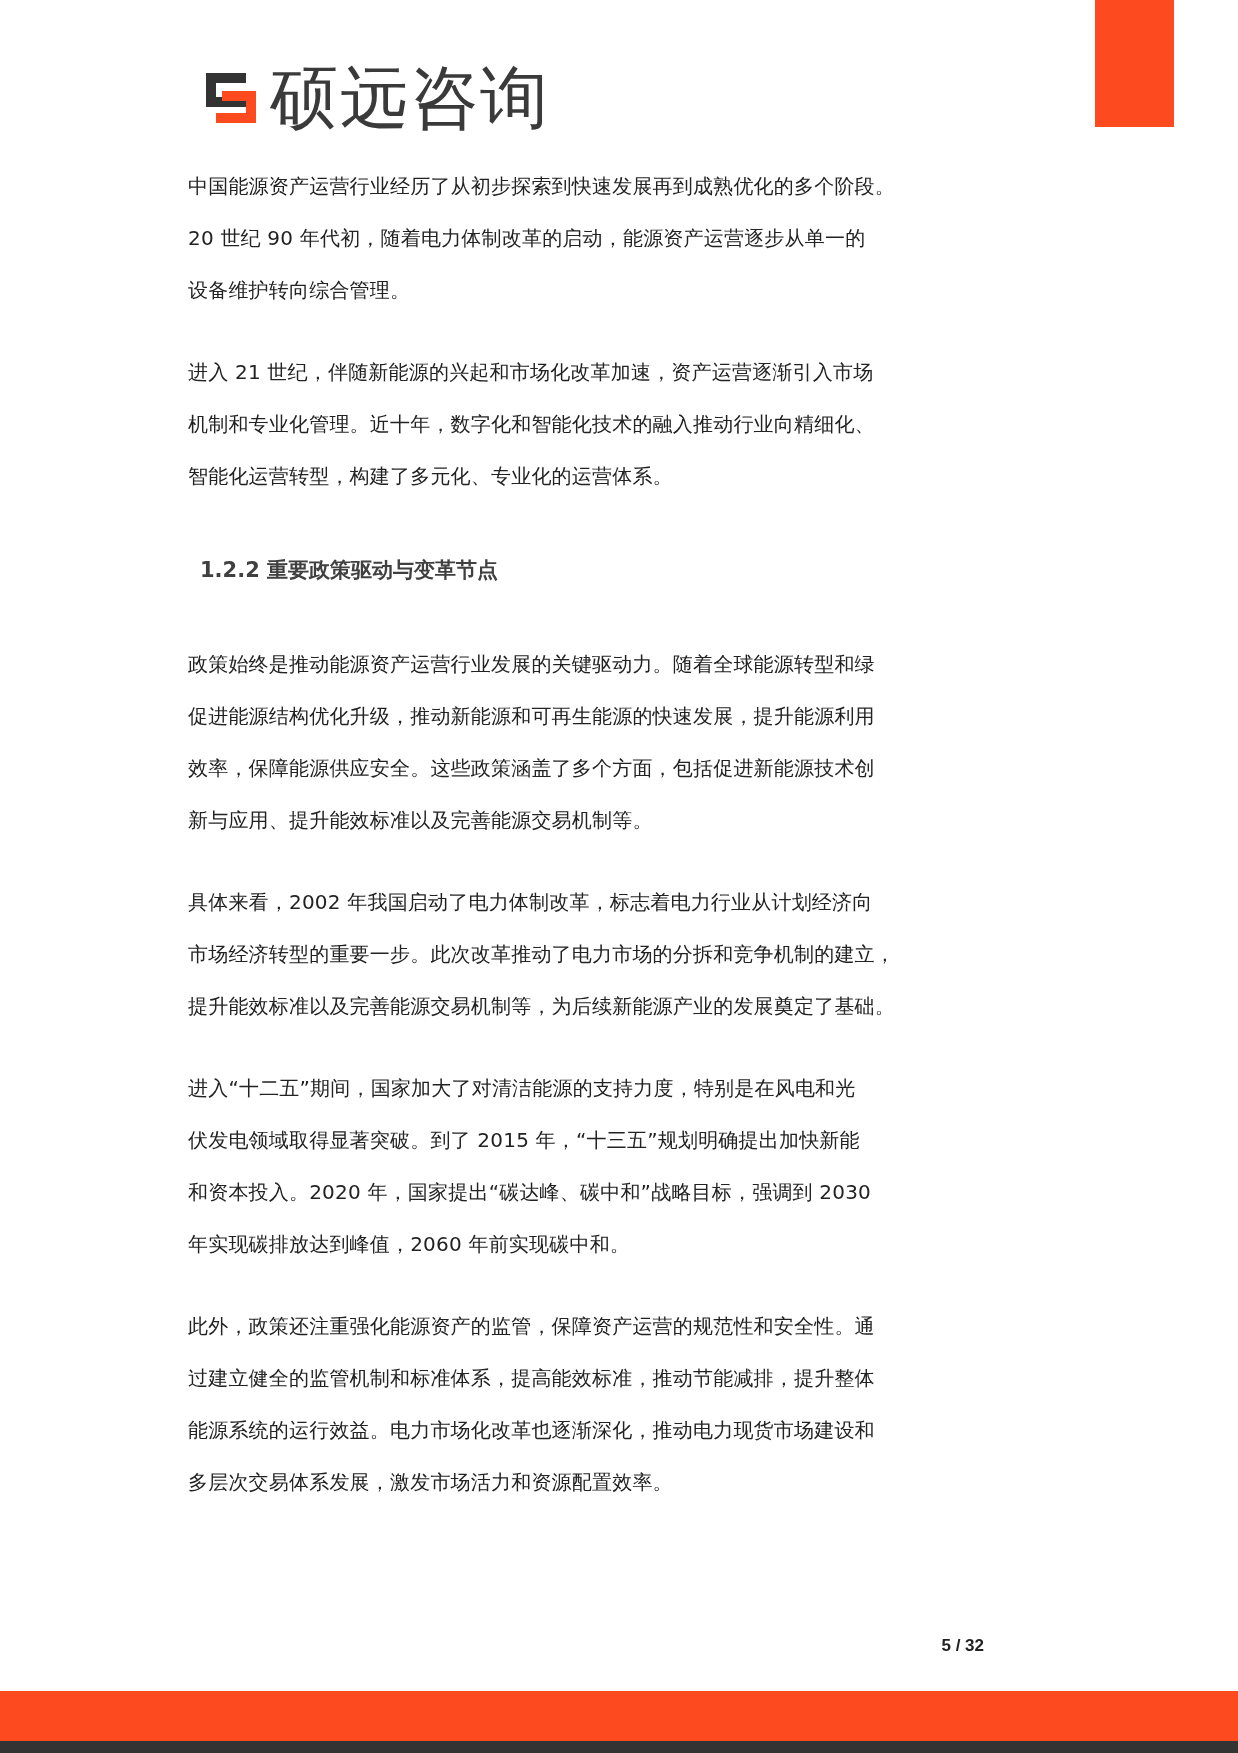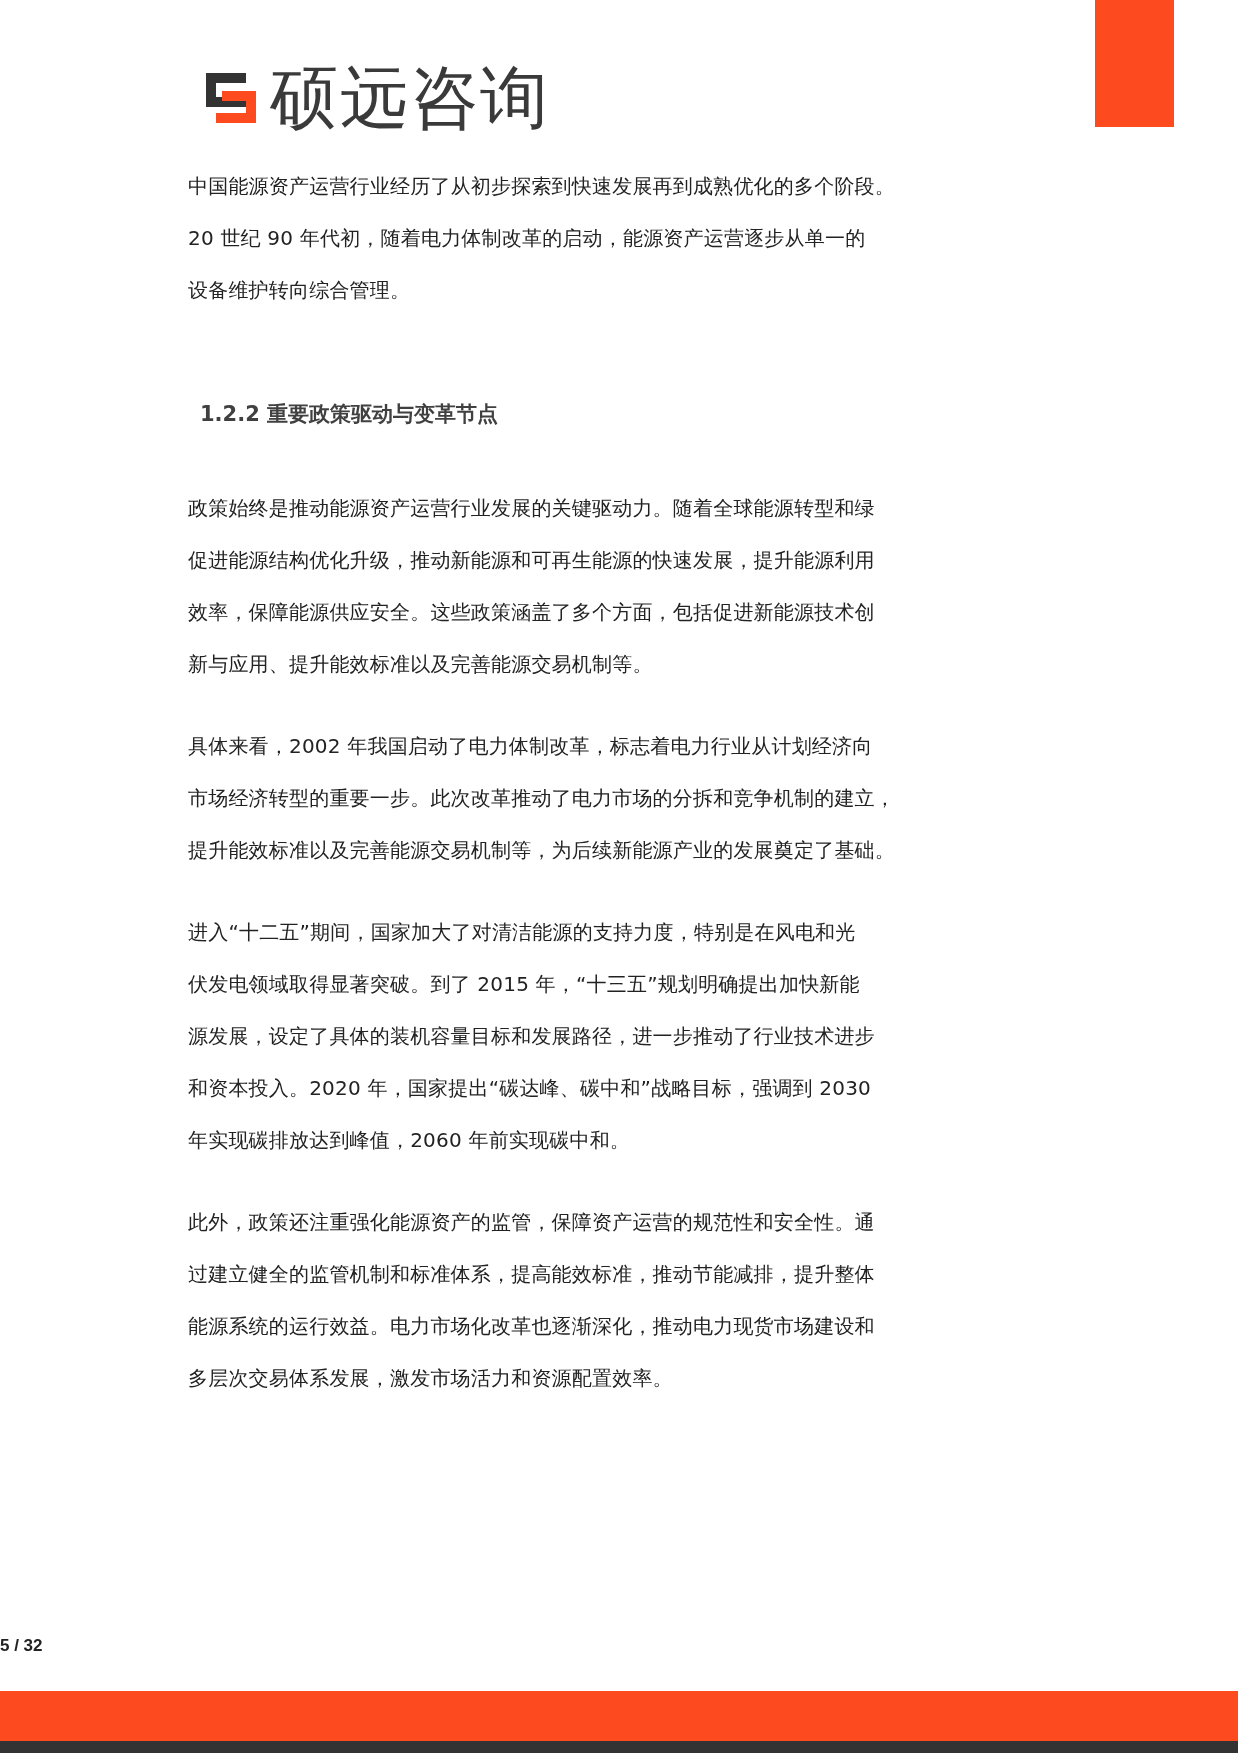--- a/index.html
+++ b/index.html
@@ -60,21 +60,21 @@
       font-size: 21px;
       font-weight: bold;
       line-height: 52px;
       color: #404040;
     }
     .page-number {
       position: absolute;
       left: 0;
       width: 984px;
       top: 1636px;
-      text-align: left;
+      text-align: right;
       font-size: 17px;
       font-weight: bold;
       color: #222222;
       font-family: "Liberation Sans", sans-serif;
     }
     .footer-bar {
       position: absolute;
       left: 0;
       top: 1691px;
       width: 1238px;
@@ -105,20 +105,25 @@
 
 <div class="content">
 
   <p class="para">
     <span class="para-line">中国能源资产运营行业经历了从初步探索到快速发展再到成熟优化的多个阶段。</span>
     <span class="para-line">20 世纪 90 年代初，随着电力体制改革的启动，能源资产运营逐步从单一的</span>
     <span class="para-line">设备维护转向综合管理。</span>
   </p>
   <div class="gap"></div>
 
+  <p class="para">
+    <span class="para-line">进入 21 世纪，伴随新能源的兴起和市场化改革加速，资产运营逐渐引入市场</span>
+    <span class="para-line">机制和专业化管理。近十年，数字化和智能化技术的融入推动行业向精细化、</span>
+    <span class="para-line">智能化运营转型，构建了多元化、专业化的运营体系。</span>
+  </p>
   <div class="gap"></div>
 
   <h3 class="heading">1.2.2  重要政策驱动与变革节点</h3>
   <div class="gap"></div>
 
   <p class="para">
     <span class="para-line">政策始终是推动能源资产运营行业发展的关键驱动力。随着全球能源转型和绿</span>
     <span class="para-line">促进能源结构优化升级，推动新能源和可再生能源的快速发展，提升能源利用</span>
     <span class="para-line">效率，保障能源供应安全。这些政策涵盖了多个方面，包括促进新能源技术创</span>
     <span class="para-line">新与应用、提升能效标准以及完善能源交易机制等。</span>
@@ -128,21 +133,20 @@
   <p class="para">
     <span class="para-line">具体来看，2002 年我国启动了电力体制改革，标志着电力行业从计划经济向</span>
     <span class="para-line">市场经济转型的重要一步。此次改革推动了电力市场的分拆和竞争机制的建立，</span>
     <span class="para-line">提升能效标准以及完善能源交易机制等，为后续新能源产业的发展奠定了基础。</span>
   </p>
   <div class="gap"></div>
 
   <p class="para">
     <span class="para-line">进入“十二五”期间，国家加大了对清洁能源的支持力度，特别是在风电和光</span>
     <span class="para-line">伏发电领域取得显著突破。到了 2015 年，“十三五”规划明确提出加快新能</span>
-    <span class="para-line">源发展，设定了具体的装机容量目标和发展路径，进一步推动了行业技术进步</span>
     <span class="para-line">和资本投入。2020 年，国家提出“碳达峰、碳中和”战略目标，强调到 2030</span>
     <span class="para-line">年实现碳排放达到峰值，2060 年前实现碳中和。</span>
   </p>
   <div class="gap"></div>
 
   <p class="para">
     <span class="para-line">此外，政策还注重强化能源资产的监管，保障资产运营的规范性和安全性。通</span>
     <span class="para-line">过建立健全的监管机制和标准体系，提高能效标准，推动节能减排，提升整体</span>
     <span class="para-line">能源系统的运行效益。电力市场化改革也逐渐深化，推动电力现货市场建设和</span>
     <span class="para-line">多层次交易体系发展，激发市场活力和资源配置效率。</span>

